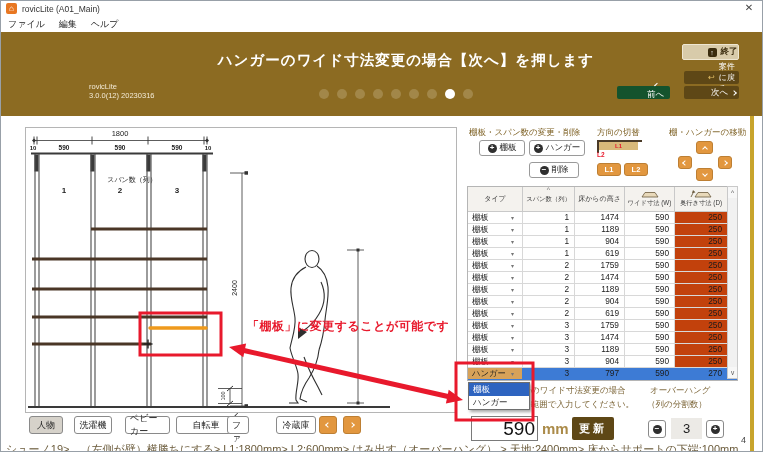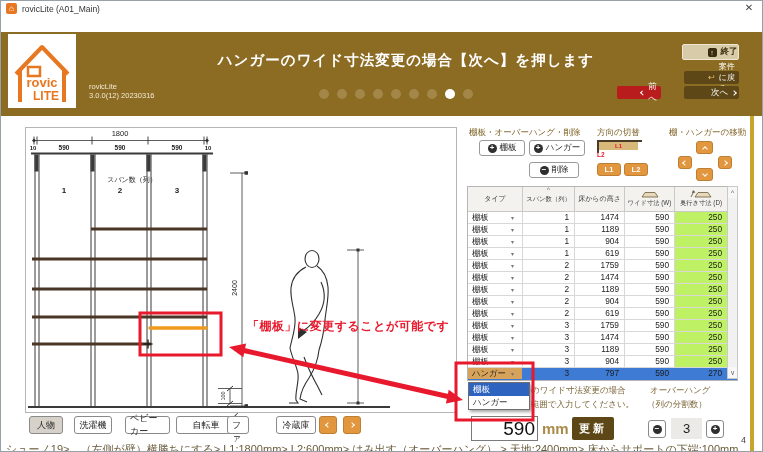--- a/index.html
+++ b/index.html
@@ -21,21 +21,21 @@
   .app-id{position:absolute;left:88px;top:50px;color:#f3ead6;font-size:7.5px;line-height:9px;}
   .heading{position:absolute;left:200px;top:19px;width:410px;text-align:center;color:#fff;font-size:14.5px;font-weight:bold;letter-spacing:1px;}
   .dots{position:absolute;left:318px;top:57px;display:flex;gap:8px;}
   .dot{width:10px;height:10px;border-radius:50%;background:#a28749;}
   .dot.active{background:#ffffff;}
   .hbtn{position:absolute;display:flex;align-items:center;justify-content:center;gap:4px;font-size:8.5px;border-radius:2px;cursor:default;padding-left:24px;}
   .btn-exit{left:681px;top:12px;width:57px;height:16px;background:#d8cbaa;border:1px solid #efe7d2;color:#3a2c0e;font-weight:bold;}
   .exit-icon{width:9px;height:9px;background:#3a2c0e;border-radius:2px;color:#fff;font-size:7px;line-height:9px;text-align:center;}
   .btn-case{left:683px;top:39px;width:55px;height:13px;background:#5e4716;color:#fff;font-size:8px;}
   .return-icon{color:#e6c168;font-size:8px;line-height:8px;}
-  .btn-prev{left:616px;top:54px;width:44px;height:13px;background:#b91c1c;color:#fff;}
+  .btn-prev{left:616px;top:54px;width:53px;height:13px;background:#14532d;color:#fff;flex-direction:column;}
   .btn-next{left:683px;top:54px;width:55px;height:13px;background:#5e4716;color:#fff;}
   .chev{display:inline-block;width:4px;height:4px;border-left:1.5px solid #fff;border-top:1.5px solid #fff;}
   .chev.left{transform:rotate(-45deg);}
   .chev.right{transform:rotate(135deg);}
   .chev.up{transform:rotate(45deg);margin-top:2px;}
   .chev.down{transform:rotate(-135deg);margin-top:-2px;}
 
   .gold-strip{position:absolute;left:749px;top:115px;width:4px;height:337px;background:#c8a42c;}
 
   
@@ -53,21 +53,21 @@
   .thead{display:flex;height:25px;background:#f4f2ee;}
   .th{border-right:1px solid #c9c9c9;border-bottom:1px solid #c9c9c9;font-size:7px;color:#3c3c3c;display:flex;flex-direction:column;align-items:center;justify-content:center;position:relative;}
   .c-type{width:55px;} .c-span{width:52px;} .c-height{width:50px;} .c-width{width:50px;} .c-depth{width:53px;}
   .sort-up{position:absolute;top:-1px;left:50%;transform:translateX(-50%);font-size:7px;color:#777;}
   .th .lbl{font-size:6.3px;margin-top:1px;white-space:nowrap;}
   .trow{display:flex;height:12px;background:#fff;}
   .tcell{border-right:1px solid #d8d8d8;border-bottom:1px solid #d8d8d8;font-size:8.3px;color:#1c1c1c;line-height:11px;overflow:hidden;white-space:nowrap;}
   .tcell.num{text-align:right;padding-right:5px;}
   .tcell.c-type{position:relative;padding-left:4px;}
   .combo-arrow{position:absolute;right:8px;top:1px;font-size:6px;color:#777;}
-  .tcell.c-depth{background:#bef264;}
+  .tcell.c-depth{background:#c2410c;}
   .trow.sel{background:#3d7bd5;}
   .trow.sel .tcell{border-color:#3d7bd5;background:transparent;}
   .trow.sel .tcell.c-type{background:#d7a259;}
   .scrollbar{position:absolute;left:726px;top:185px;width:11px;height:193px;background:#f1f1f1;border:1px solid #c9c9c9;}
   .sb-btn{position:absolute;left:0;width:9px;height:11px;font-size:6.5px;color:#555;text-align:center;line-height:11px;background:#f7f7f7;}
   .sb-up{top:0;} .sb-down{bottom:0;}
 
   
   .dropdown{position:absolute;left:467px;top:381px;width:62px;background:#fff;border:1px solid #6e6e6e;box-shadow:2px 2px 3px rgba(0,0,0,.35);z-index:5;}
   .dd-item{height:13px;font-size:8.5px;line-height:13px;padding-left:4px;color:#222;}
@@ -97,31 +97,27 @@
 <body>
 
 <div class="window">
 
   <div class="titlebar">
     <div class="app-icon">⌂</div>
     <div class="title-text">rovicLite (A01_Main)</div>
     <div class="close-x">✕</div>
   </div>
 
+  <div class="menubar">
+    <span class="menu-item">ファイル</span>
+    <span class="menu-item">編集</span>
+    <span class="menu-item">ヘルプ</span>
+  </div>
 
   <div class="header">
-    <div class="logo">
-      <svg width="68" height="74" viewBox="0 0 68 74">
-        <path d="M8 40 L34 13 L60 40" fill="none" stroke="#e87722" stroke-width="4" stroke-linejoin="round"></path>
-        <path d="M12 36 L12 68 M56 36 L56 68" fill="none" stroke="#e87722" stroke-width="4"></path>
-        <rect x="20" y="33" width="12" height="9" fill="none" stroke="#e87722" stroke-width="2.5"></rect>
-        <text x="34" y="53" text-anchor="middle" font-size="13" font-weight="bold" fill="#e87722">rovic</text>
-        <text x="38" y="66" text-anchor="middle" font-size="12" font-weight="bold" fill="#e87722">LITE</text>
-      </svg>
-    </div>
     <div class="app-id">
       <div>rovicLite</div>
       <div>3.0.0(12) 20230316</div>
     </div>
     <div class="heading">ハンガーのワイド寸法変更の場合【次へ】を押します</div>
     <div class="dots">
         <div class="dot"></div>
         <div class="dot"></div>
         <div class="dot"></div>
         <div class="dot"></div>
@@ -238,21 +234,21 @@
 
     <g stroke="#333" stroke-width="0.8">
       <line x1="357" y1="249" x2="357" y2="402"></line>
       <line x1="346" y1="249" x2="363" y2="249"></line>
       <line x1="346" y1="402" x2="363" y2="402"></line>
     </g>
     <rect x="355.5" y="247.5" width="3" height="3" fill="#333"></rect>
     <rect x="355.5" y="400.5" width="3" height="3" fill="#333"></rect>
   </svg>
 
-  <div class="sec-title" style="left:468px;top:126px;">棚板・オーバーハング・削除</div>
+  <div class="sec-title" style="left:468px;top:126px;">棚板・スパン数の変更・削除</div>
   <div class="sec-title" style="left:596px;top:126px;">方向の切替</div>
   <div class="sec-title" style="left:668px;top:126px;">棚・ハンガーの移動</div>
 
   <div class="tool-btn" style="left:478px;top:139px;width:46px;height:16px;">
     <span class="circ">+</span>
     <span>棚板</span>
   </div>
   <div class="tool-btn" style="left:528px;top:139px;width:56px;height:16px;">
     <span class="circ">+</span>
     <span>ハンガー</span>

